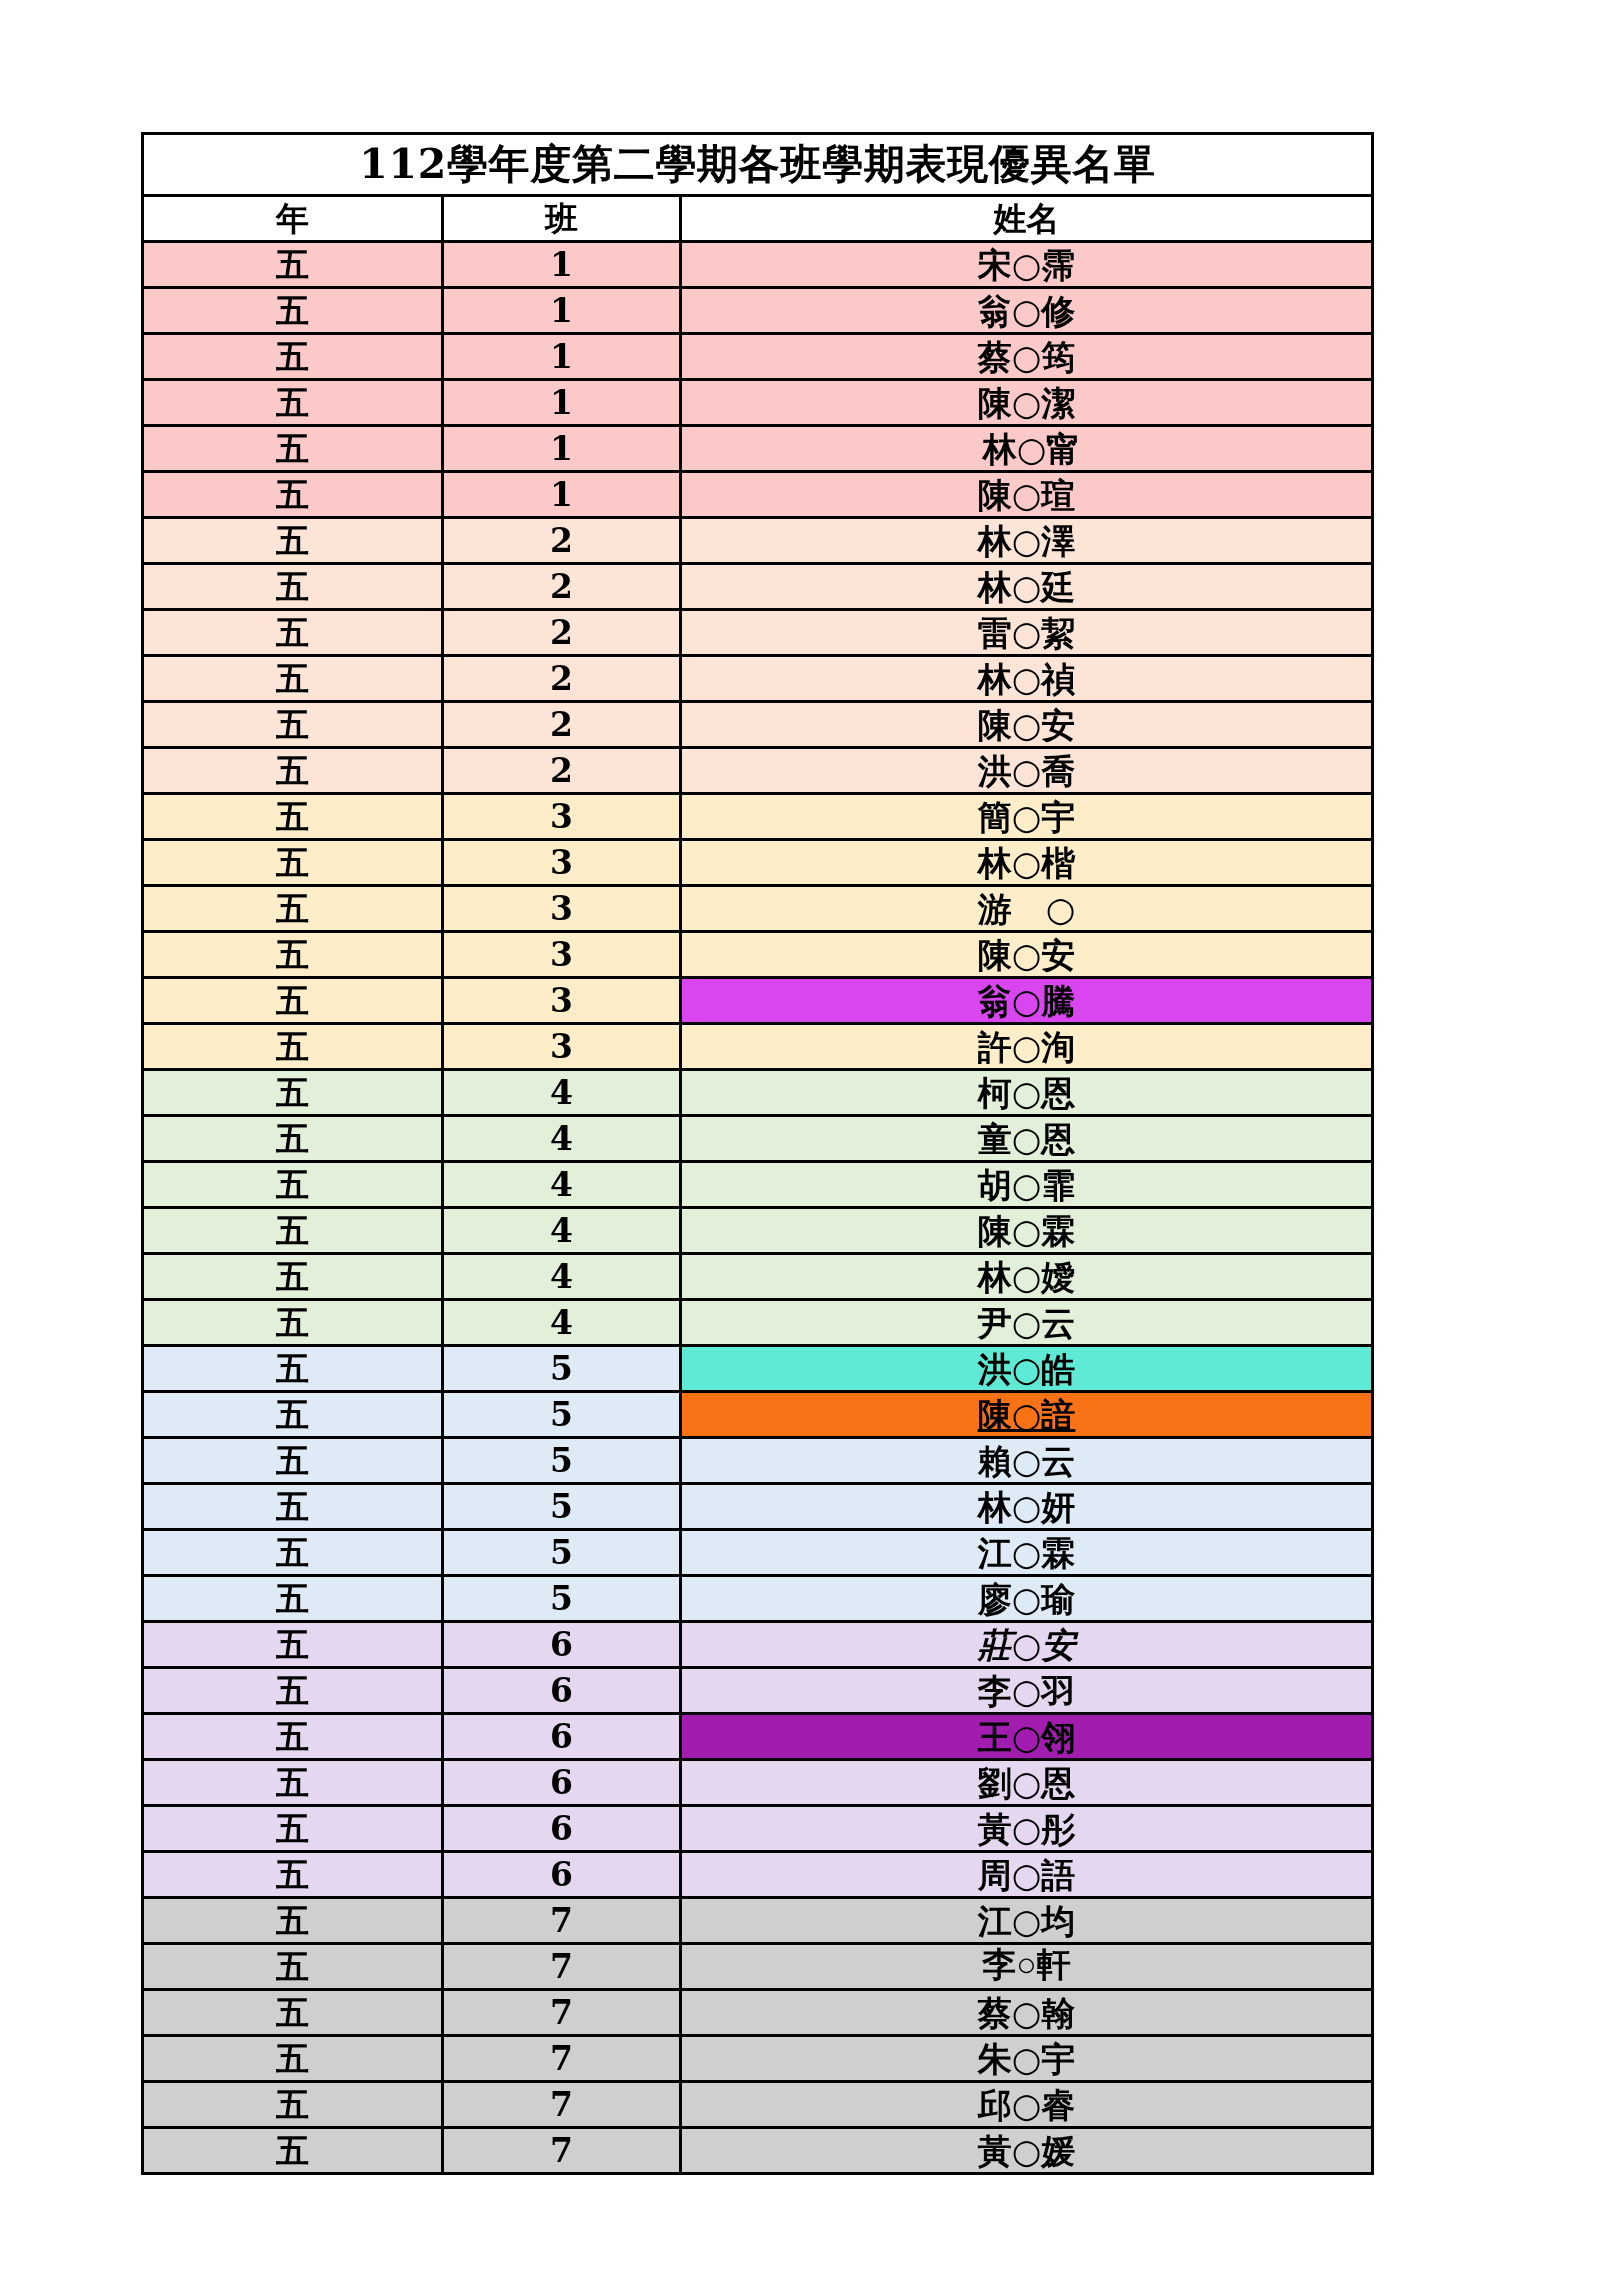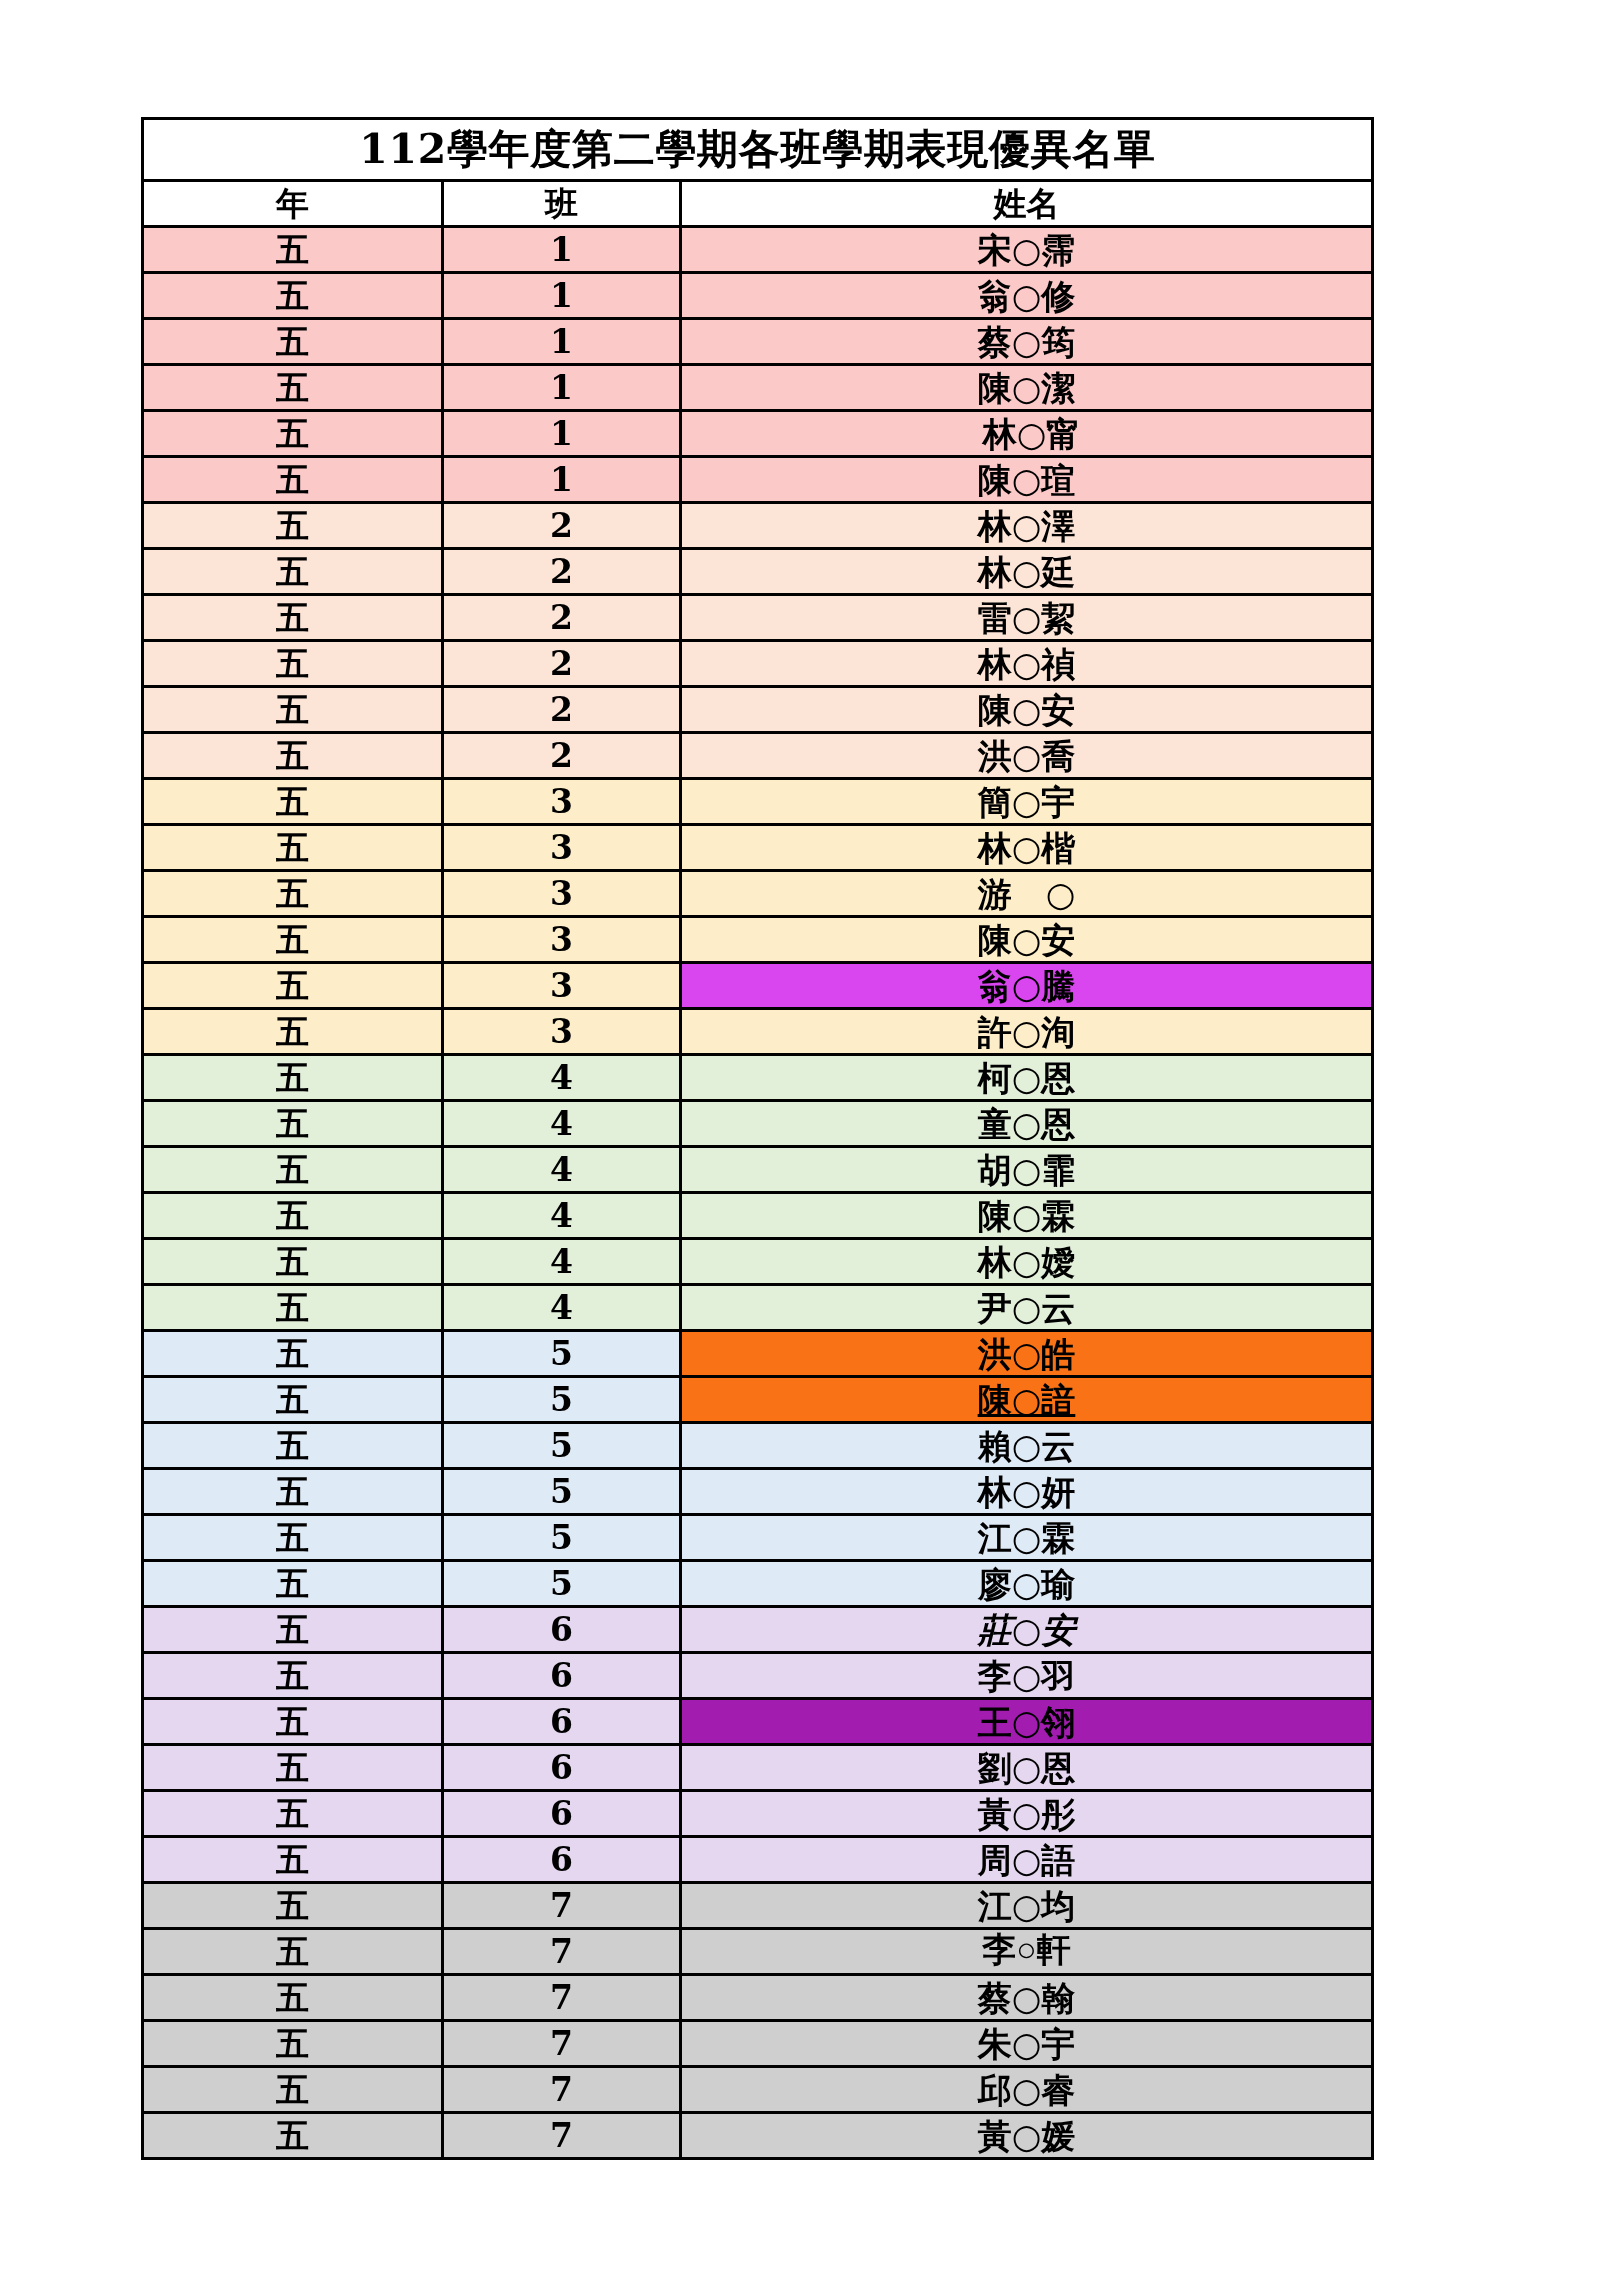--- a/index.html
+++ b/index.html
@@ -19,21 +19,21 @@
     position: relative;
     width: 1623px;
     height: 2295px;
     background: #ffffff;
   }
 
   
   #award-table {
     position: absolute;
     left: 141px;
-    top: 117px;
+    top: 132px;
     width: 1230px;
     border-collapse: collapse;
     table-layout: fixed;
   }
 
   #award-table col.col-year { width: 300px; }
   #award-table col.col-class { width: 238px; }
   #award-table col.col-name { width: 692px; }
 
   #award-table td {
@@ -221,21 +221,21 @@
           <td class="cell-name" style="background: rgb(226, 239, 217);">林○嬡</td>
         </tr>
         <tr class="data-row">
           <td class="cell-year" style="background: rgb(226, 239, 217);">五</td>
           <td class="cell-class" style="background: rgb(226, 239, 217);">4</td>
           <td class="cell-name" style="background: rgb(226, 239, 217);">尹○云</td>
         </tr>
         <tr class="data-row">
           <td class="cell-year" style="background: rgb(222, 234, 246);">五</td>
           <td class="cell-class" style="background: rgb(222, 234, 246);">5</td>
-          <td class="cell-name" style="background: #f97316; margin-left: 8px;">洪○皓</td>
+          <td class="cell-name" style="background: #5eead4; margin-left: 8px;">洪○皓</td>
         </tr>
         <tr class="data-row">
           <td class="cell-year" style="background: rgb(222, 234, 246);">五</td>
           <td class="cell-class" style="background: rgb(222, 234, 246);">5</td>
           <td class="cell-name" style="background: #f97316; text-decoration: underline;">陳○諳</td>
         </tr>
         <tr class="data-row">
           <td class="cell-year" style="background: rgb(222, 234, 246);">五</td>
           <td class="cell-class" style="background: rgb(222, 234, 246);">5</td>
           <td class="cell-name" style="background: rgb(222, 234, 246);">賴○云</td>

